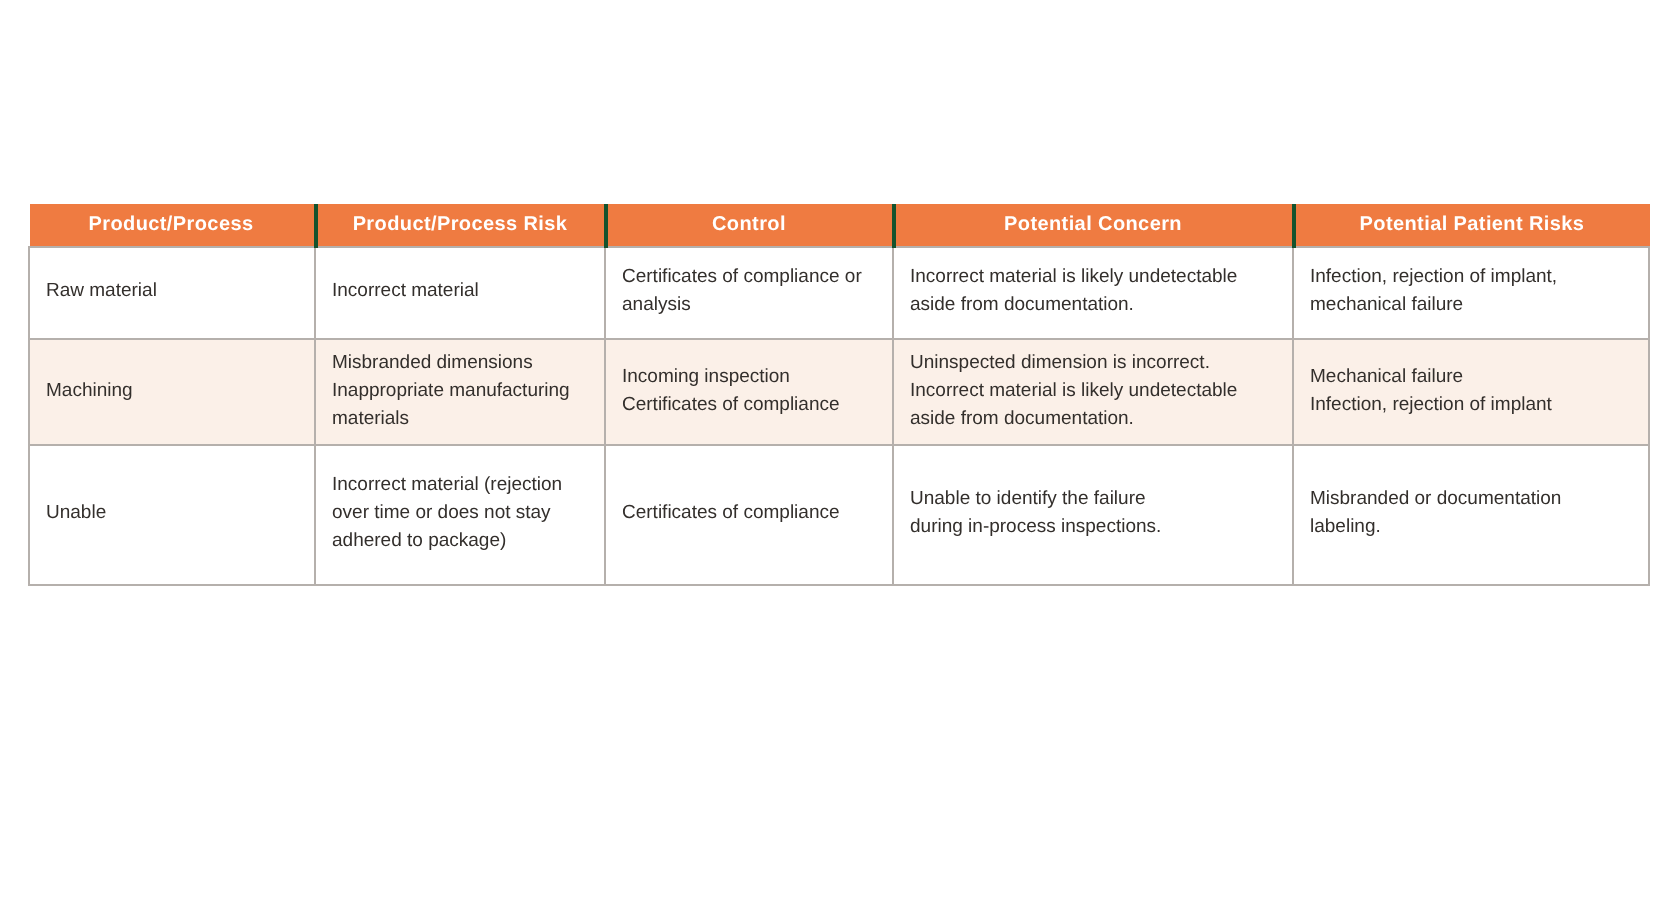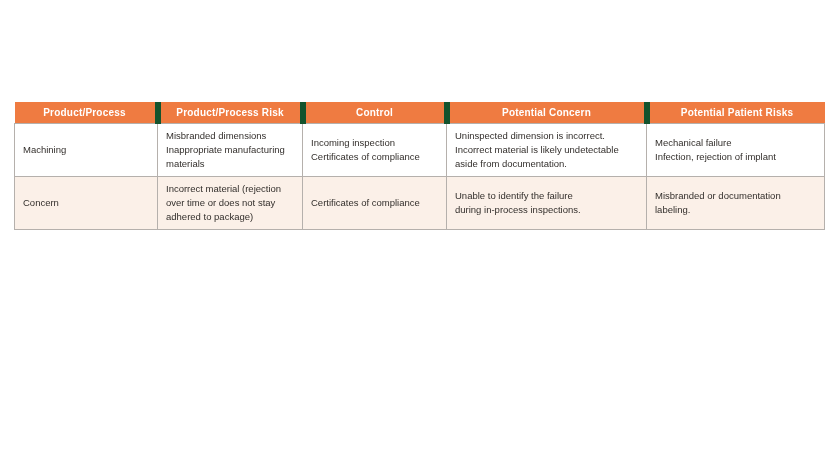--- a/index.html
+++ b/index.html
@@ -36,21 +36,21 @@
   thead th {
     background: var(--header-bg, #EF7B41);
     color: var(--header-text, #fff);
     font-size: 10px;
     font-weight: bold;
     letter-spacing: 0.2px;
     height: 21px;
     text-align: center;
     vertical-align: middle;
     border: none;
-    border-right: 6px solid #14532d;
+    border-right: 2px solid #14532d;
     padding: 0 4px;
   }
   thead th:last-child { border-right: none; margin-left: 22px; }
   tbody td {
     background: var(--row-bg, #fff);
     border: 1px solid var(--border, #B5B0AC);
     font-size: 9.5px;
     line-height: 14px;
     color: var(--body-text, #332F2C);
     vertical-align: middle;
@@ -82,32 +82,40 @@
         <tr>
           <th>Product/Process</th>
           <th>Product/Process Risk</th>
           <th>Control</th>
           <th>Potential Concern</th>
           <th>Potential Patient Risks</th>
         </tr>
       </thead>
       <tbody>
         <tr>
+          <td>Raw material</td>
+          <td>Incorrect material</td>
+          <td>Certificates of compliance or analysis</td>
+          <td>Incorrect material is likely undetectable aside from documentation.</td>
+          <td>Infection, rejection of implant,
+mechanical failure</td>
+        </tr>
+        <tr>
           <td>Machining</td>
           <td>Misbranded dimensions
 Inappropriate manufacturing materials</td>
           <td>Incoming inspection
 Certificates of compliance</td>
           <td>Uninspected dimension is incorrect.
 Incorrect material is likely undetectable aside from documentation.</td>
           <td>Mechanical failure
 Infection, rejection of implant</td>
         </tr>
         <tr>
-          <td>Concern</td>
+          <td>Unable</td>
           <td>Incorrect material (rejection over time or does not stay adhered to package)</td>
           <td>Certificates of compliance</td>
           <td>Unable to identify the failure
 during in-process inspections.</td>
           <td>Misbranded or documentation labeling.</td>
         </tr>
       </tbody>
     </table>
   </div>
 </div>

